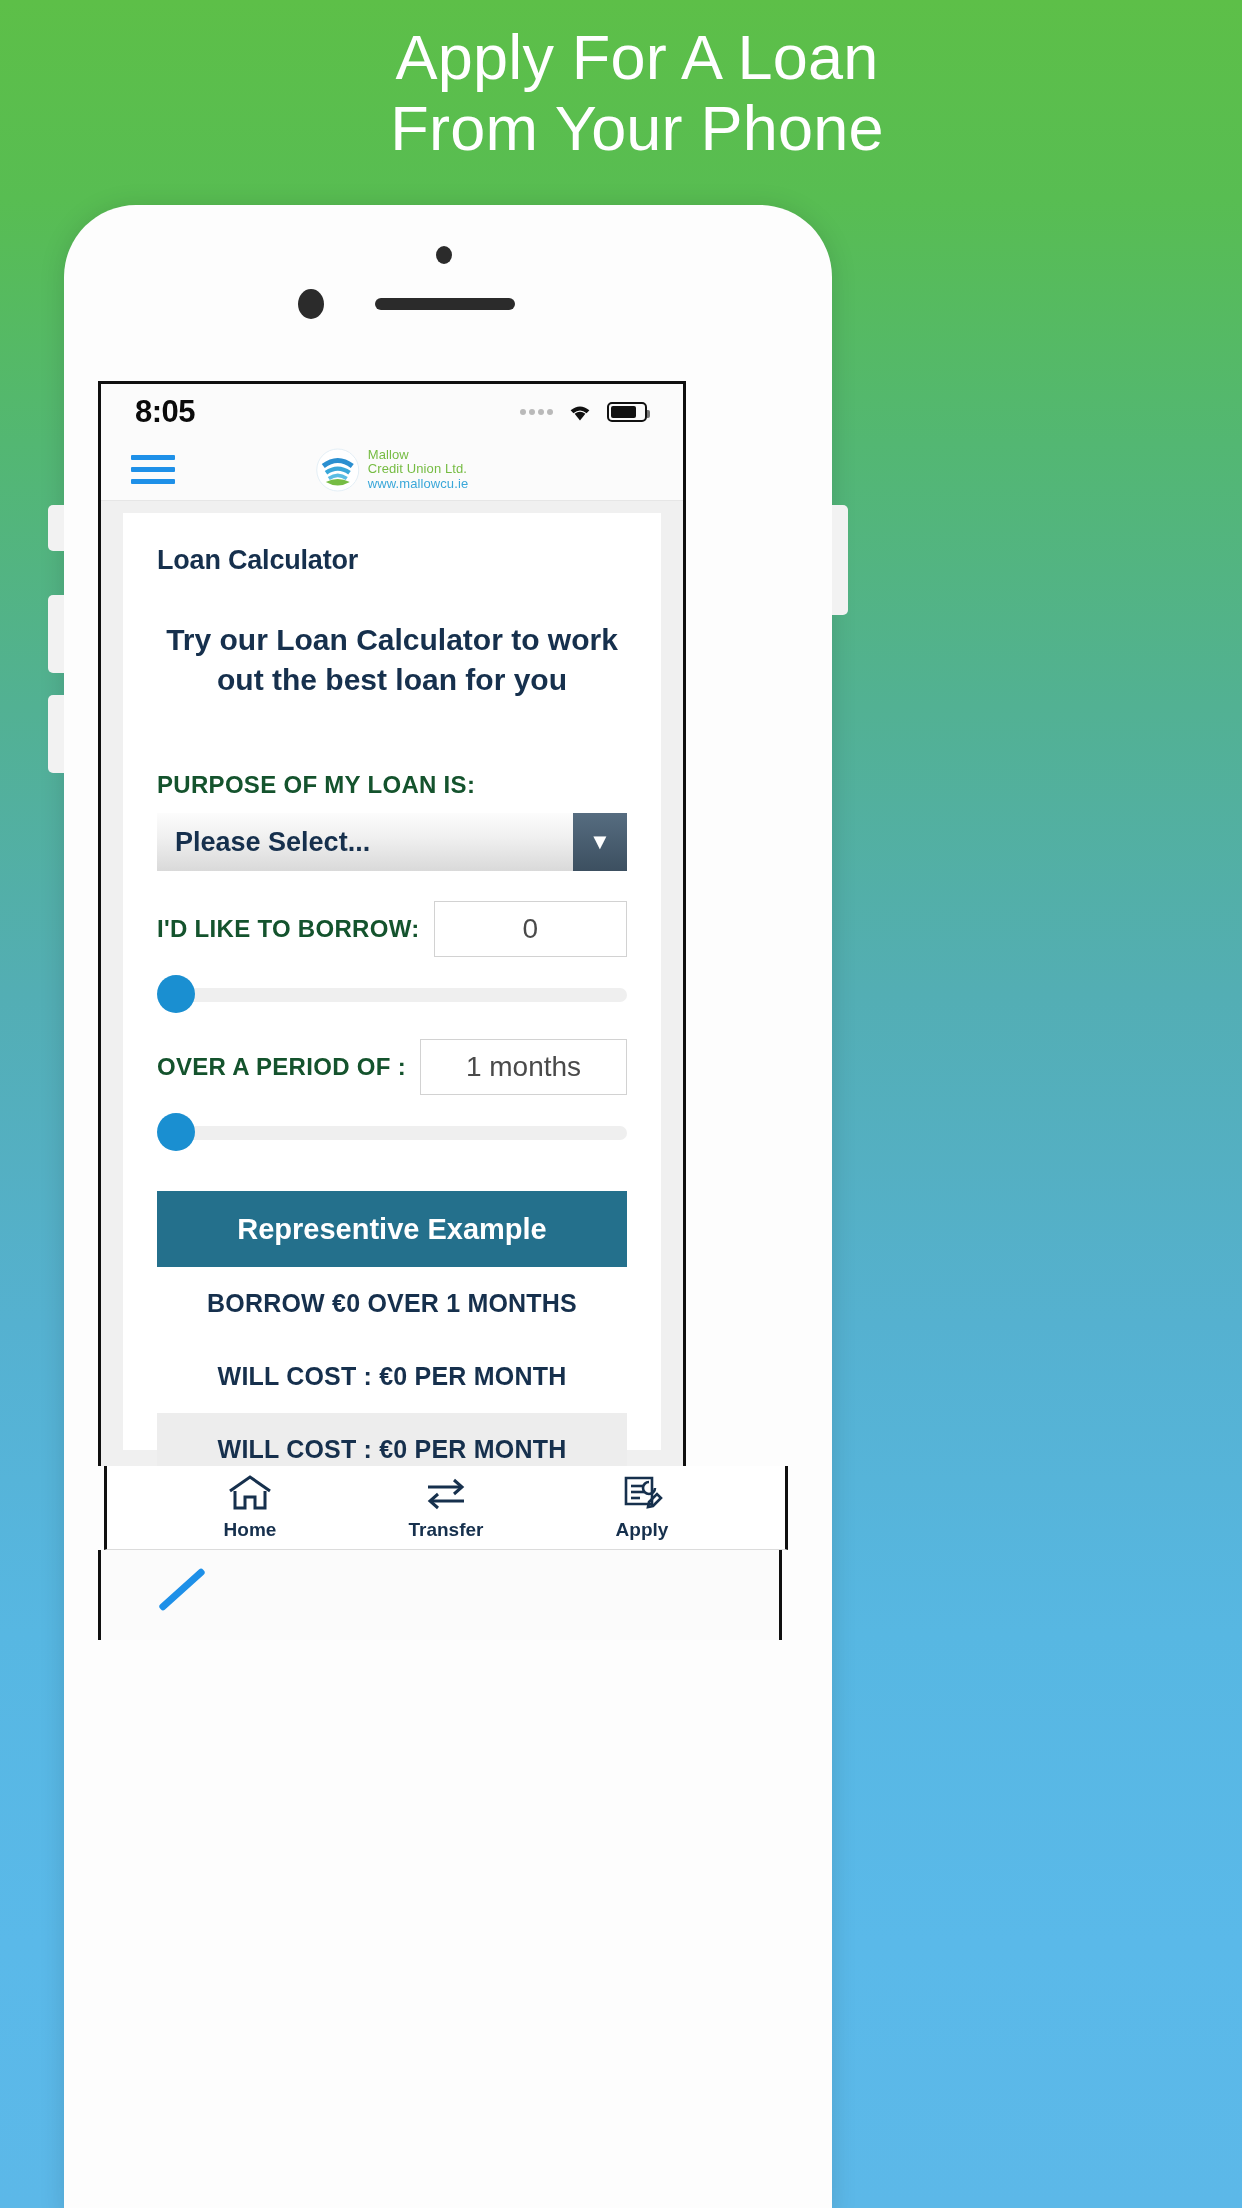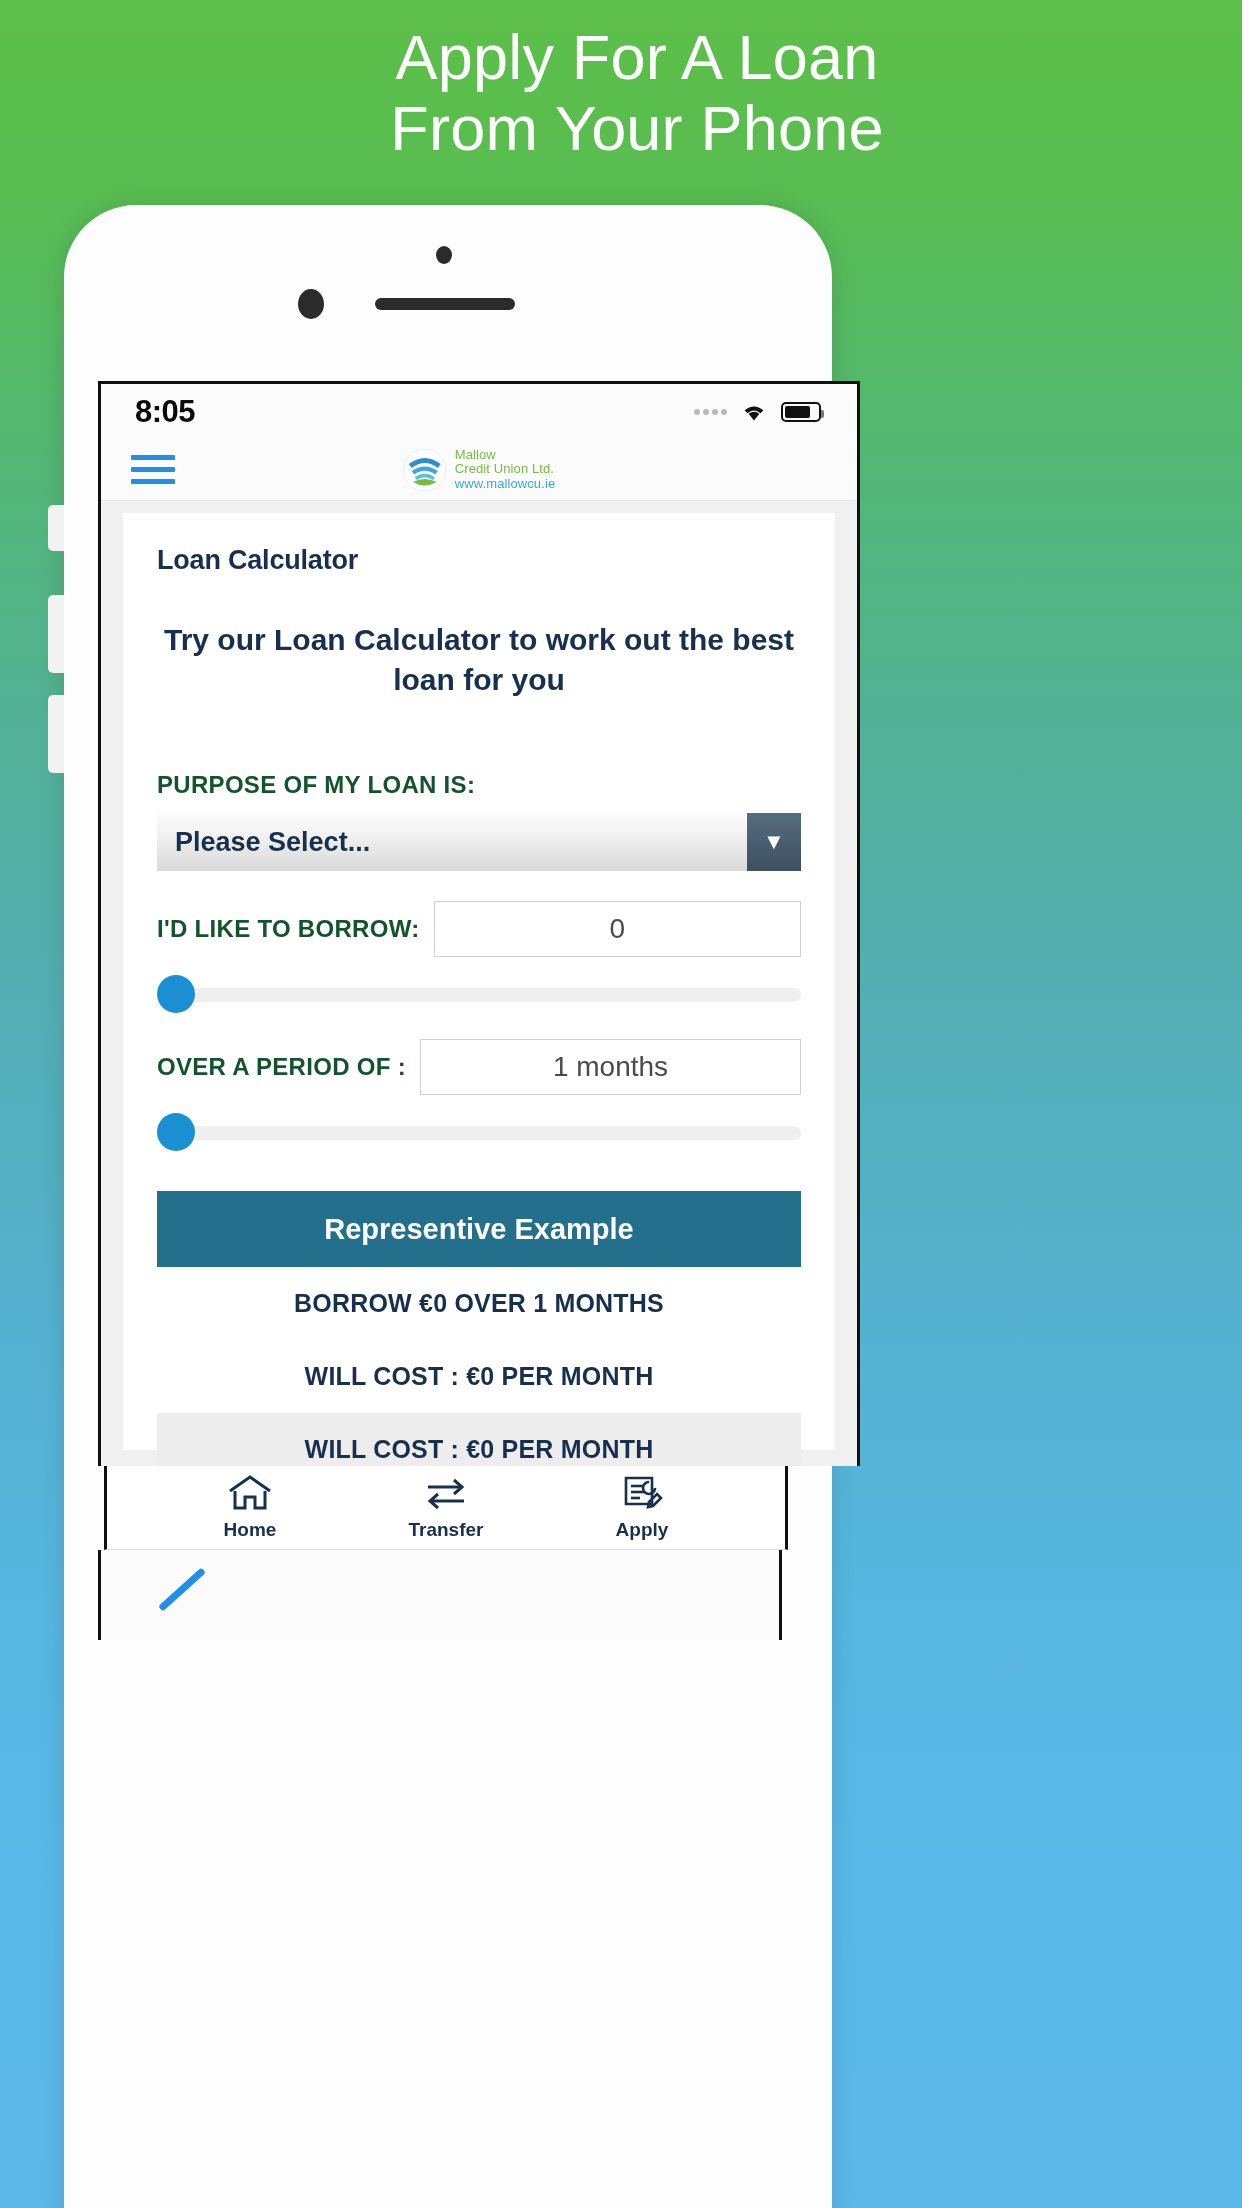--- a/index.html
+++ b/index.html
@@ -42,21 +42,21 @@
   }
   .btn-left { position:absolute; left:-16px; background:#f2f2f2; width:16px; border-radius:5px 0 0 5px; }
   .btn-l1 { top:300px; height:46px; }
   .btn-l2 { top:390px; height:78px; }
   .btn-l3 { top:490px; height:78px; }
   .btn-right { position:absolute; right:-16px; top:300px; width:16px; height:110px; background:#f2f2f2; border-radius:0 5px 5px 0; }
 
   
   .screen {
     position:absolute; left:34px; top:176px;
-    width:762px; height:1085px;
+    width:588px; height:1085px;
     background:#ffffff;
     border:3px solid #101010;
     border-bottom:none;
     overflow:hidden;
   }
 
   
   .statusbar {
     height:55px; background:#fbfbfb;
     display:flex; align-items:center; justify-content:space-between;

